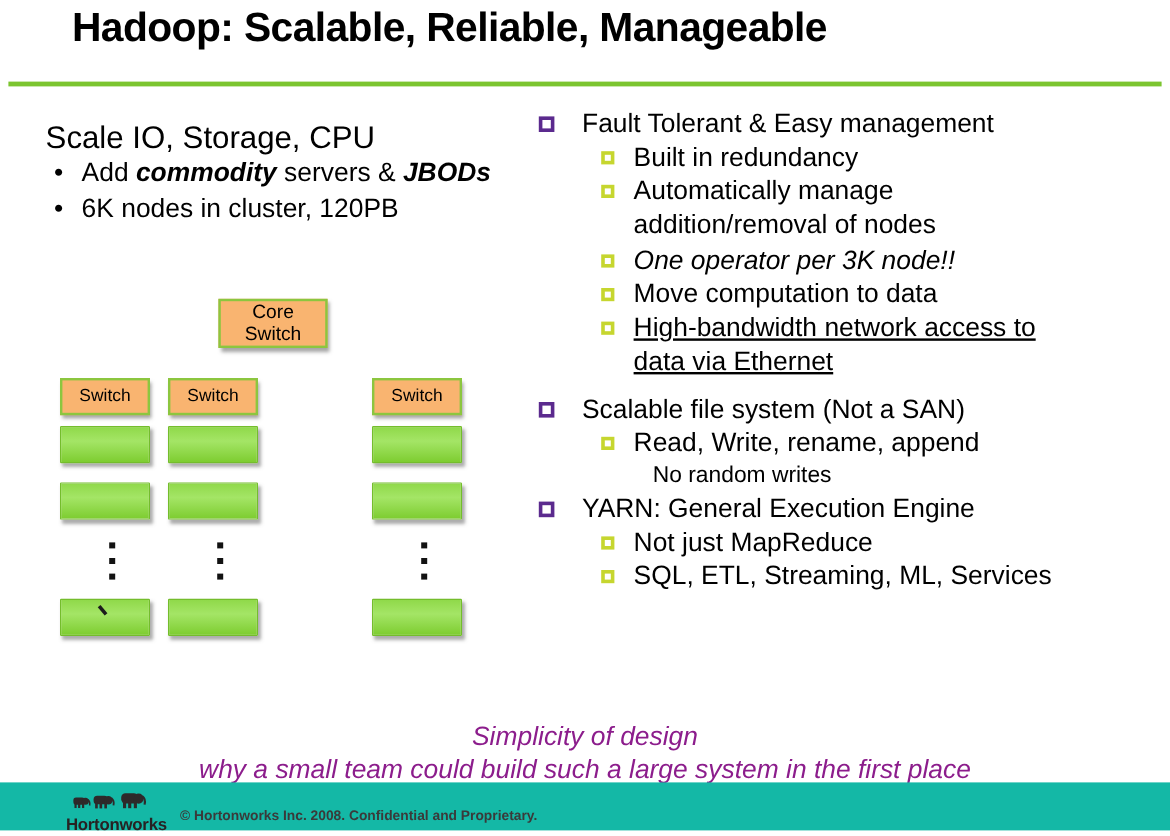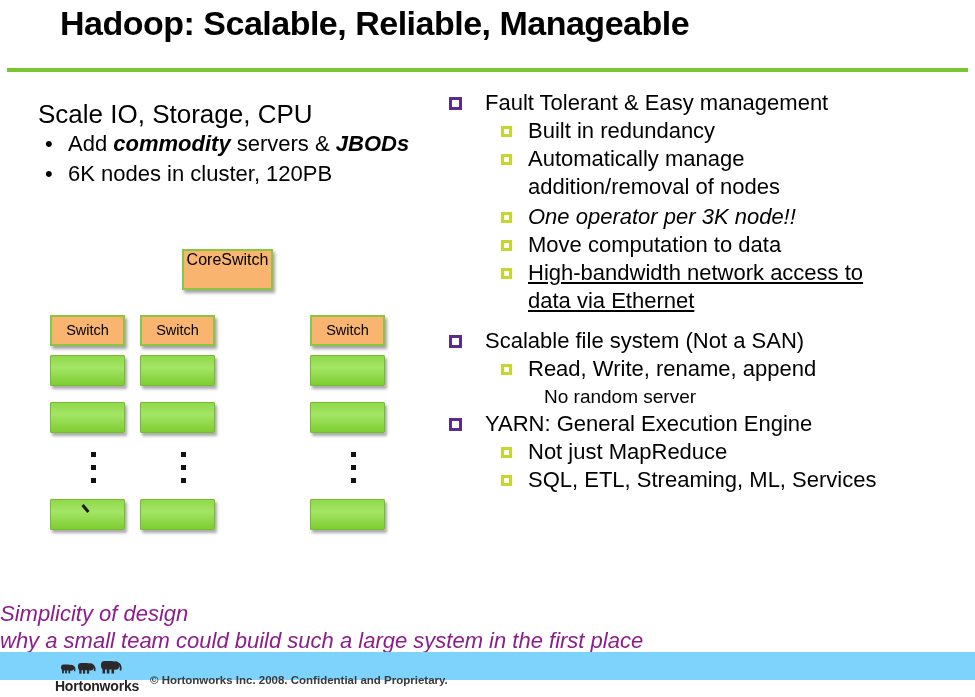--- a/index.html
+++ b/index.html
@@ -26,21 +26,21 @@
   .bi { font-weight:bold; font-style:italic; }
 
   
   .obox {
     position:absolute; box-sizing:border-box; background:#f9b470;
     border:2px solid #8cc63f; box-shadow:2px 3px 3px rgba(90,90,90,0.55);
     text-align:center; color:#000;
   }
   .core {
     left:182px; top:249px; width:91px; height:41px; font-size:16px;
-    display:flex; flex-direction:row; justify-content:center; line-height:18px;
+    display:flex; flex-direction:column; justify-content:center; line-height:18px;
   }
   .swbox { top:315px; width:75px; height:31px; font-size:14.5px; line-height:27px; }
   .gbox {
     position:absolute; box-sizing:border-box; width:75px; height:31px;
     background:linear-gradient(180deg,#90d94a 0%,#a4e566 40%,#7ecd31 100%);
     border:1px solid #74bd2c; border-radius:1px;
     box-shadow:2px 3px 3px rgba(90,90,90,0.5);
   }
   .dot { position:absolute; width:5px; height:5px; background:#121212; }
   .cursor-mark {
@@ -57,28 +57,28 @@
   .lvl1 .txt { max-width:440px; }
   .lvl2 .txt { max-width:380px; }
   .lvl3 { padding-left:100px; font-size:19px; line-height:27px; }
   .mt2  { margin-top:2px;font-style:italic; }
   .mt12 { margin-top:12px; }
   .mt15 { margin-top:0;text-decoration:underline; }
   .mt32 { margin-top:32px; }
 
   
   .footnote {
-    position:absolute; left:0; top:600px; width:975px; 
+    position:absolute; left:0; top:600px; width:975px; text-align:center;
     font-style:italic; color:#8c1d8c; font-size:22px; line-height:27px;
   }
 
   
   .footer {
-    position:absolute; left:0; top:652px; width:975px; height:28px;
-    background:#7dd3fc;
+    position:absolute; left:0; top:652px; width:975px; height:40px;
+    background:#14b8a6;
   }
   .logo { position:absolute; left:52px; top:6px; width:90px; text-align:center; }
   .logo-word {
     font-size:14px; font-weight:bold; color:#272223; letter-spacing:-0.2px;
     margin-top:-1px; white-space:nowrap;
   }
   .copyright {
     position:absolute; left:150px; top:22px; font-size:11.5px; font-weight:bold;
     color:#3a3a3a; white-space:nowrap;
   }
@@ -166,21 +166,21 @@
 
     <div class="r-item lvl1 mt12">
         <span class="sq"></span>
         <span class="txt">Scalable file system (Not a SAN)</span>
       </div>
     <div class="r-item lvl2">
         <span class="sq"></span>
         <span class="txt">Read, Write, rename, append</span>
       </div>
     <div class="r-item lvl3">
-        <span class="txt">No random server</span>
+        <span class="txt">No random writes</span>
       </div>
 
     <div class="r-item lvl1">
         <span class="sq"></span>
         <span class="txt">YARN: General Execution Engine</span>
       </div>
     <div class="r-item lvl2">
         <span class="sq"></span>
         <span class="txt">Not just MapReduce</span>
       </div>

